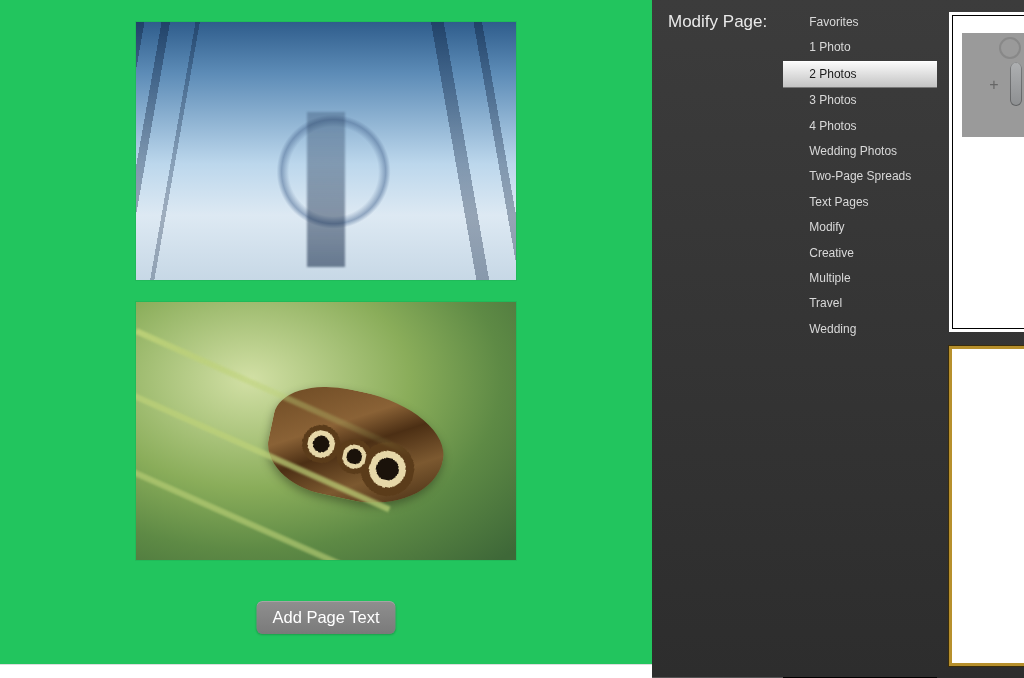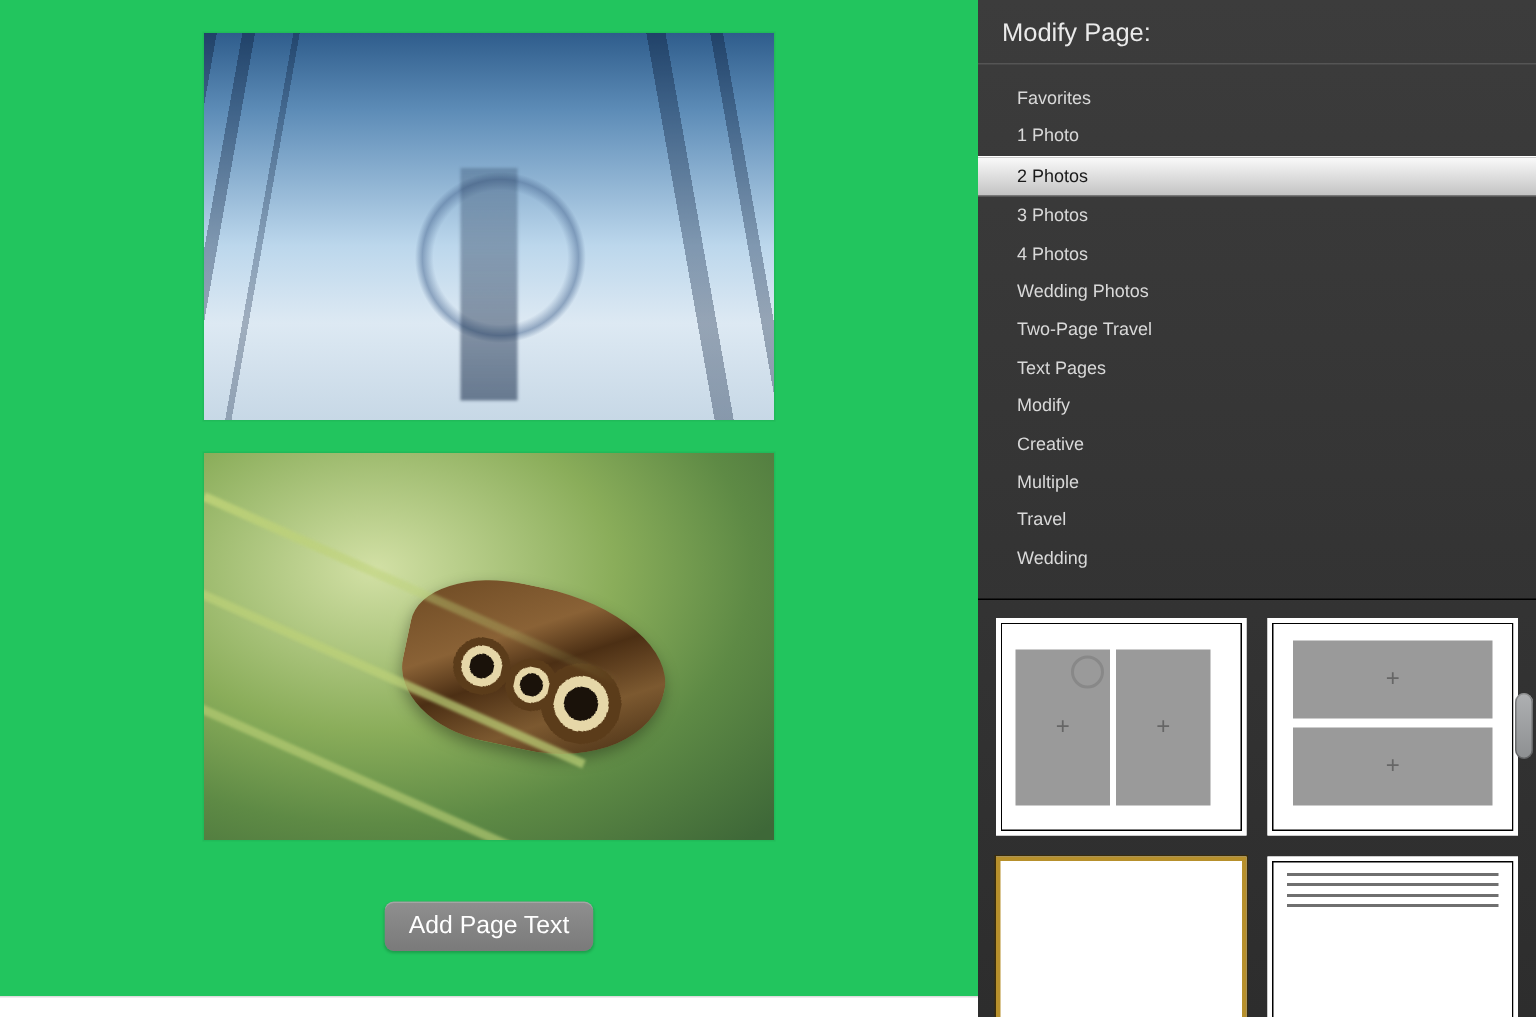--- a/index.html
+++ b/index.html
@@ -59,21 +59,21 @@
     border-radius: 6px; cursor: pointer; font-weight: 400;
     position: absolute; bottom: 44px; left: 50%; transform: translateX(-50%);
     box-shadow: inset 0 1px 0 rgba(255,255,255,0.2), 0 1px 2px rgba(0,0,0,0.2);
   }
 
   .bottom-bars { position: absolute; bottom: 0; left: 0; right: 0; }
   .bar-white { height: 14px; background: #fff; border-top: 1px solid #ddd; }
   .bar-orange { height: 16px; background: linear-gradient(180deg,#f3b53b,#e59f1e); text-align: center; color: #7a5b16; font-size: 13px; line-height: 16px; border-top: 1px solid #c9861a; }
 
   
-  .sidebar { width: 372px; height: 100%; background: linear-gradient(180deg,#3c3c3c,#2d2d2d); color: #ddd; display: flex; flex-direction: column; }
+  .sidebar { width: 372px; height: 100%; background: linear-gradient(180deg,#3c3c3c,#2d2d2d); color: #ddd; display: flex; flex-direction: row; }
   .sb-header { padding: 12px 16px 10px 16px; font-size: 17px; color: #eaeaea; border-bottom: 1px solid #555; }
   .category-list { padding: 10px 0 14px 0; border-bottom: 1px solid #000; }
   .cat-item { padding: 4px 26px; font-size: 12px; color: #d9d9d9; line-height: 1.45; cursor: pointer; }
   .cat-item.selected {
     background: linear-gradient(180deg,#fafafa,#c3c3c3);
     color: #1a1a1a; font-weight: 400;
     border-top: 1px solid #fff; border-bottom: 1px solid #777;
   }
 
   .template-pane { flex: 1; padding: 12px; display: grid; grid-template-columns: 1fr 1fr; gap: 14px; overflow: hidden; position: relative; }
@@ -112,21 +112,21 @@
   <div class="sidebar">
     <div class="sb-header">Modify Page:</div>
 
     <div class="category-list">
       <div class="cat-item">Favorites</div>
       <div class="cat-item">1 Photo</div>
       <div class="cat-item selected">2 Photos</div>
       <div class="cat-item">3 Photos</div>
       <div class="cat-item">4 Photos</div>
       <div class="cat-item">Wedding Photos</div>
-      <div class="cat-item">Two-Page Travel</div>
+      <div class="cat-item">Two-Page Spreads</div>
       <div class="cat-item">Text Pages</div>
       <div class="cat-item">Modify</div>
       <div class="cat-item">Creative</div>
       <div class="cat-item">Multiple</div>
       <div class="cat-item">Travel</div>
       <div class="cat-item">Wedding</div>
     </div>
 
     <div class="template-pane">
       <div class="tmpl t1">

